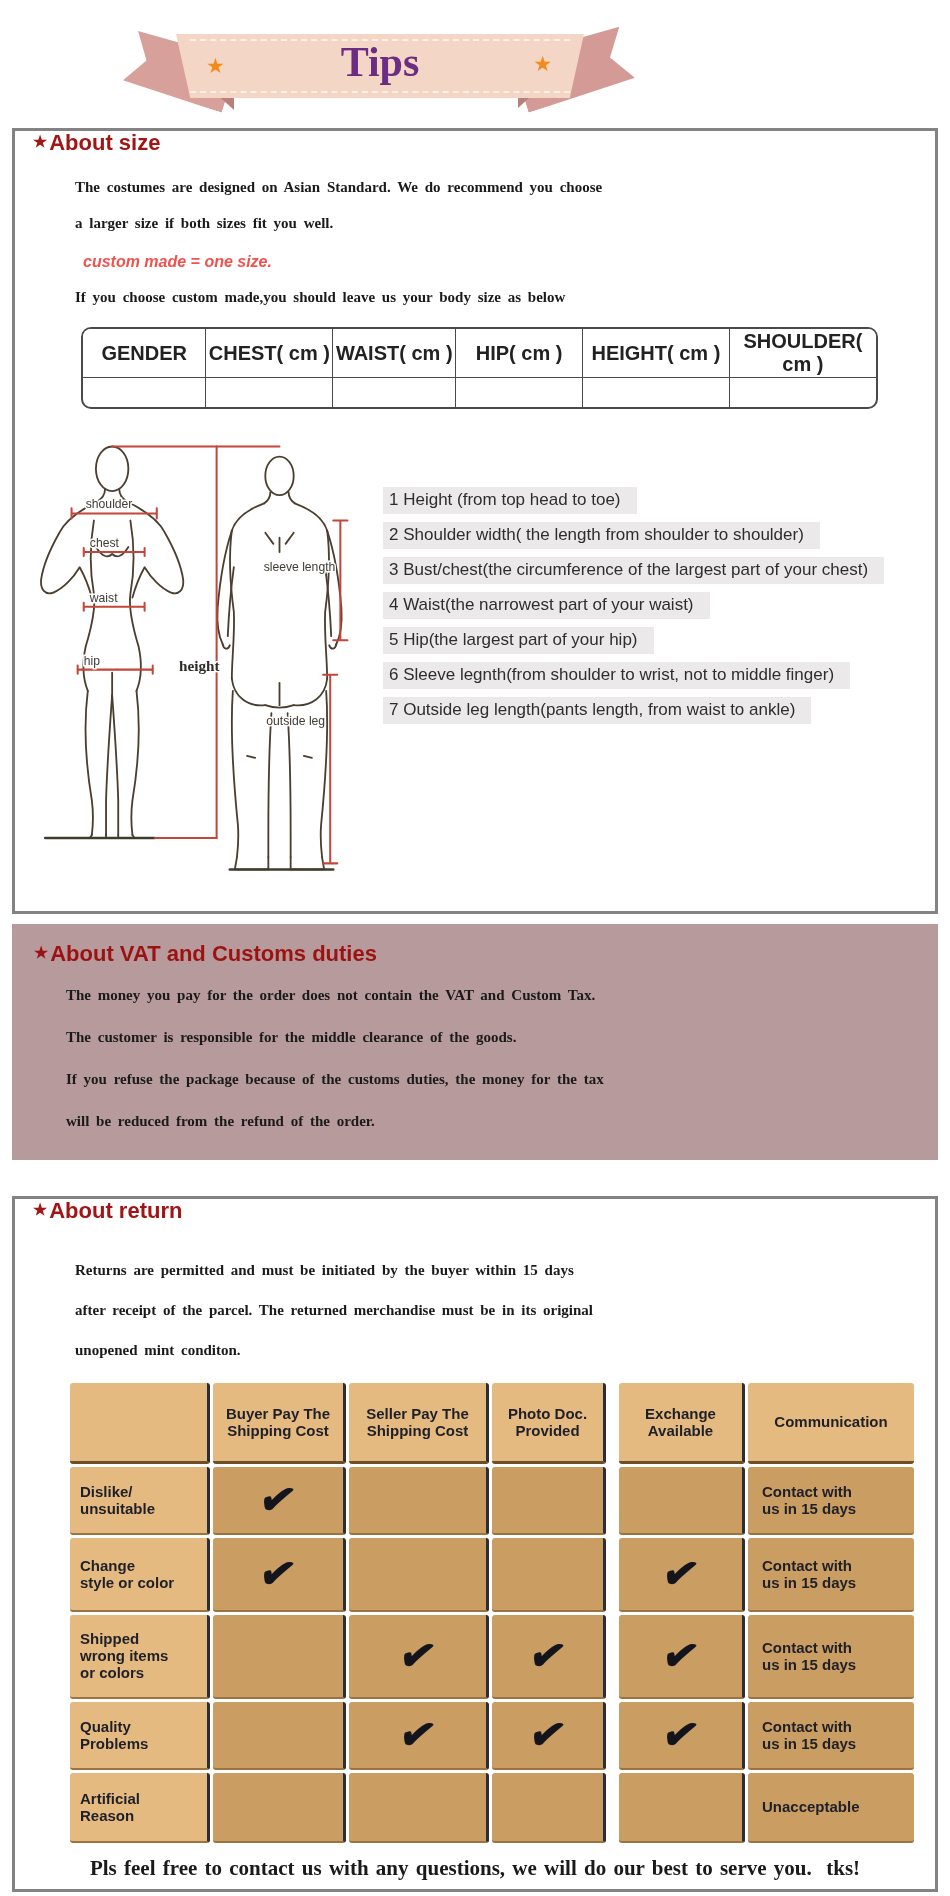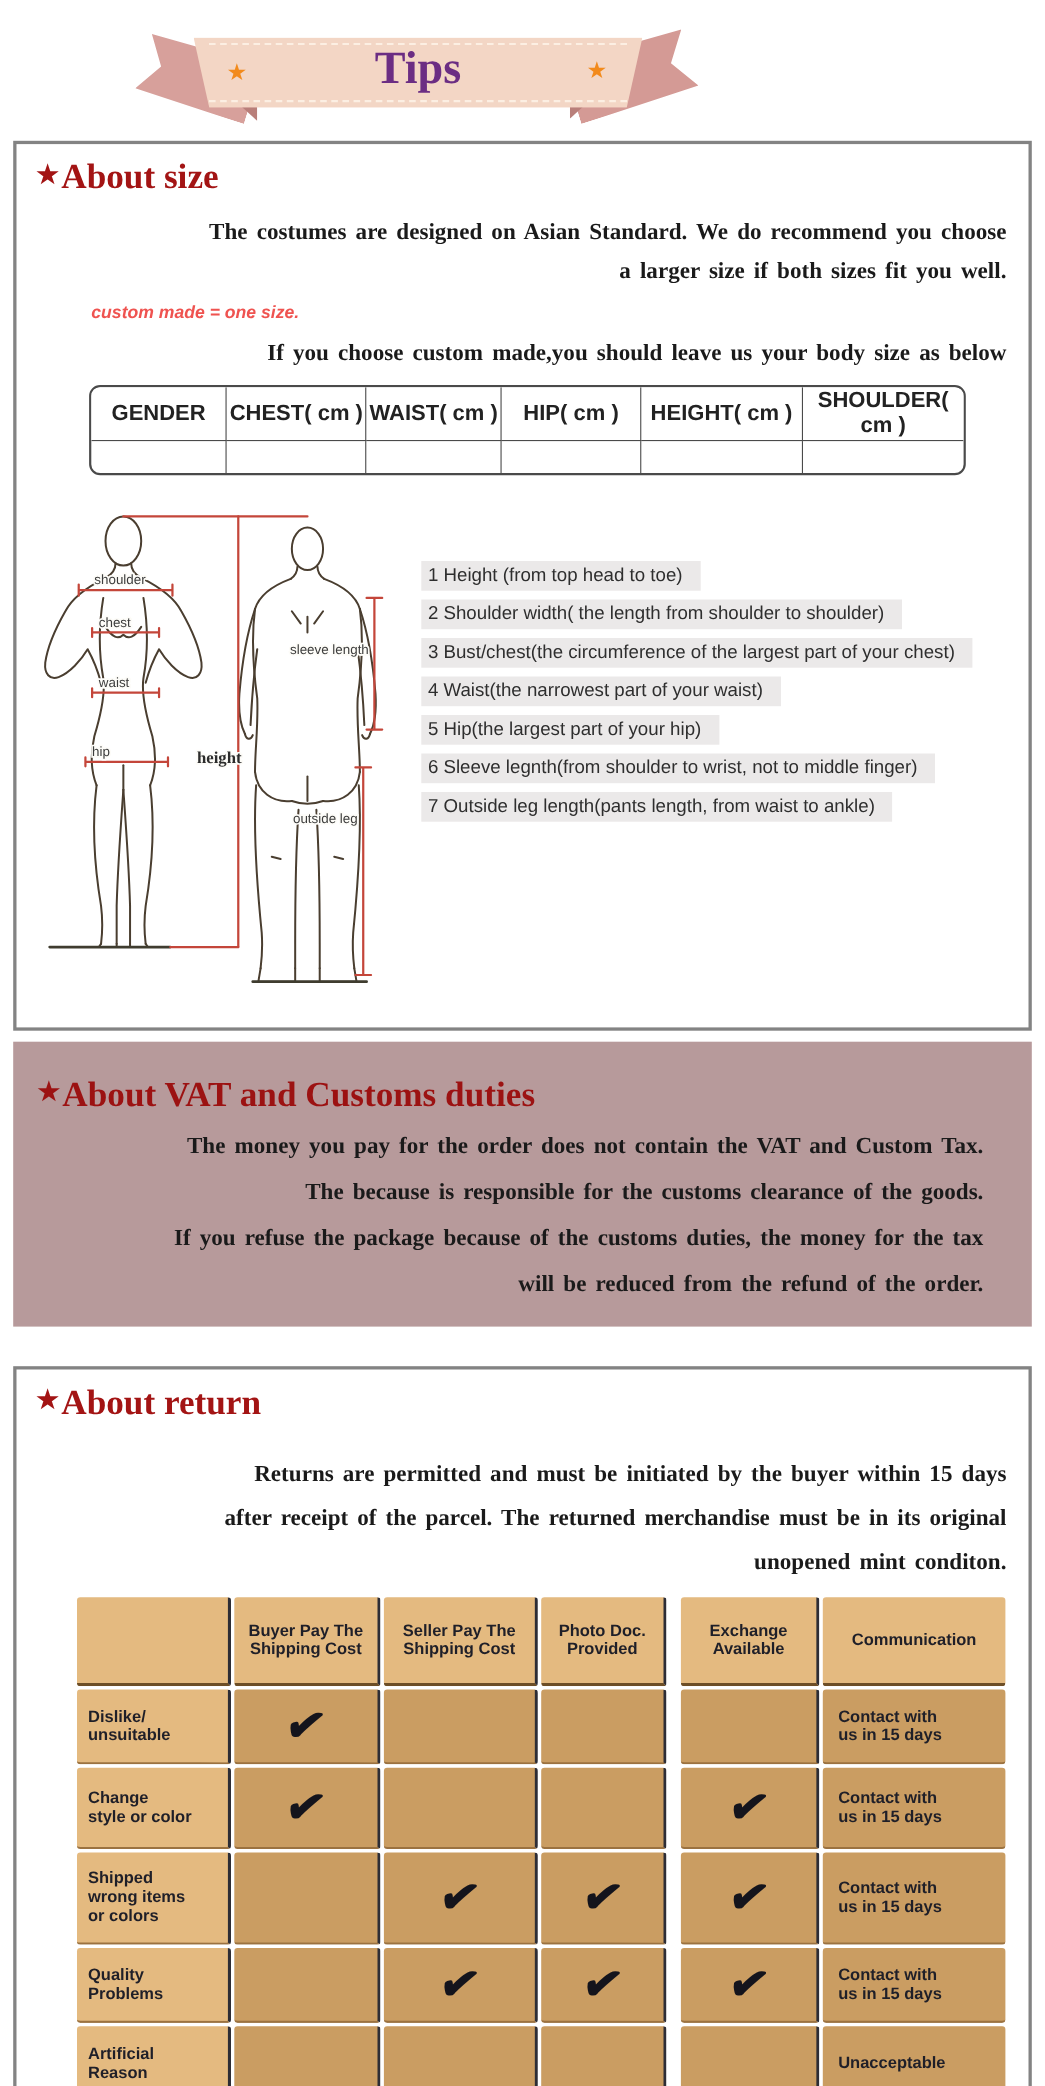--- a/index.html
+++ b/index.html
@@ -41,28 +41,27 @@
   .rstar.s2{right:32px;top:20px;}
   .tips-title{
     position:absolute;left:0;width:100%;top:4px;text-align:center;
     font-weight:bold;font-size:42px;color:#6b2d83;
     font-family:"Liberation Serif", serif;
   }
 
   
   .box{margin:0 12px;border:3px solid #838383;background:#fff;}
   h2.sec{
-    margin:12px 0 0 18px;font-size:32px;font-weight:bold;color:#a31414;
-    font-family:Liberation Serif, serif;line-height:1.1;
+    margin:0 0 0 18px;font-size:22px;font-weight:bold;color:#a31414;
+    font-family:Liberation Sans, sans-serif;line-height:1.1;
   }
   .star{font-size:0.72em;vertical-align:0.22em;margin-right:2px;}
   .bodyline{
-    margin:14px 20px 0 60px;font-size:21px;font-weight:bold;line-height:36px;
+    margin:14px 20px 0 60px;font-size:15px;font-weight:bold;line-height:36px;
     word-spacing:3px;
-    text-align:right;
   }
   .bodyline.tight{margin-top:0;}
   .note{
     margin:12px 0 0 68px;font-size:16px;font-weight:bold;font-style:italic;
     color:#ef5350;font-family:"Liberation Sans", sans-serif;
   }
 
   
   .size-table{
     margin:12px 0 0 66px;width:793px;
@@ -293,21 +292,21 @@
       <div class="mitem">5 Hip(the largest part of your hip)</div>
       <div class="mitem">6 Sleeve legnth(from shoulder to wrist, not to middle finger)</div>
       <div class="mitem">7 Outside leg length(pants length, from waist to ankle)</div>
     </div>
   </div>
 </section>
 
 <section class="vat">
   <h2 class="sec"><span class="star">★</span><span>About VAT and Customs duties</span></h2>
   <p class="bodyline">The money you pay for the order does not contain the VAT and Custom Tax.</p>
-  <p class="bodyline vline">The because is responsible for the customs clearance of the goods.</p>
+  <p class="bodyline vline">The customer is responsible for the middle clearance of the goods.</p>
   <p class="bodyline vline">If you refuse the package because of the customs duties, the money for the tax</p>
   <p class="bodyline vline">will be reduced from the refund of the order.</p>
 </section>
 
 <section class="box return-box">
   <h2 class="sec"><span class="star">★</span><span>About return</span></h2>
   <p class="bodyline">Returns are permitted and must be initiated by the buyer within 15 days</p>
   <p class="bodyline">after receipt of the parcel. The returned merchandise must be in its original</p>
   <p class="bodyline">unopened mint conditon.</p>
 

